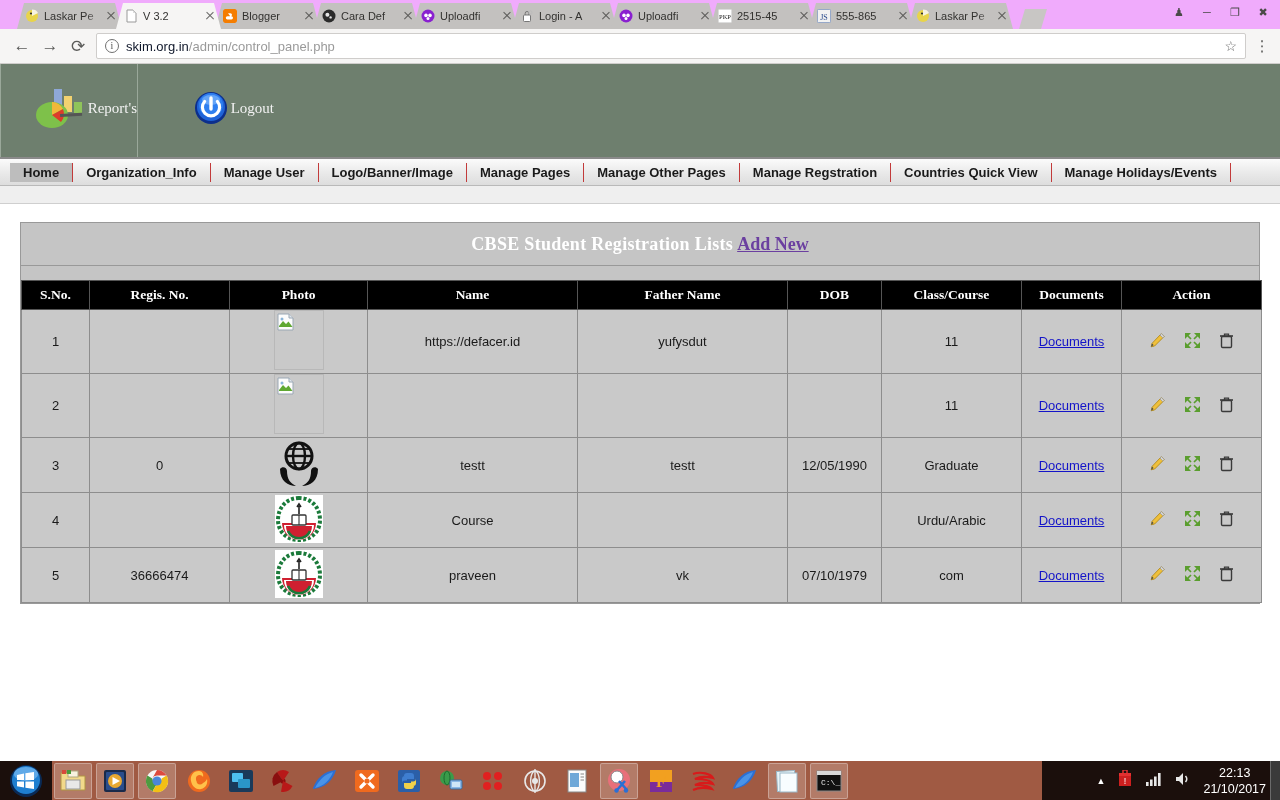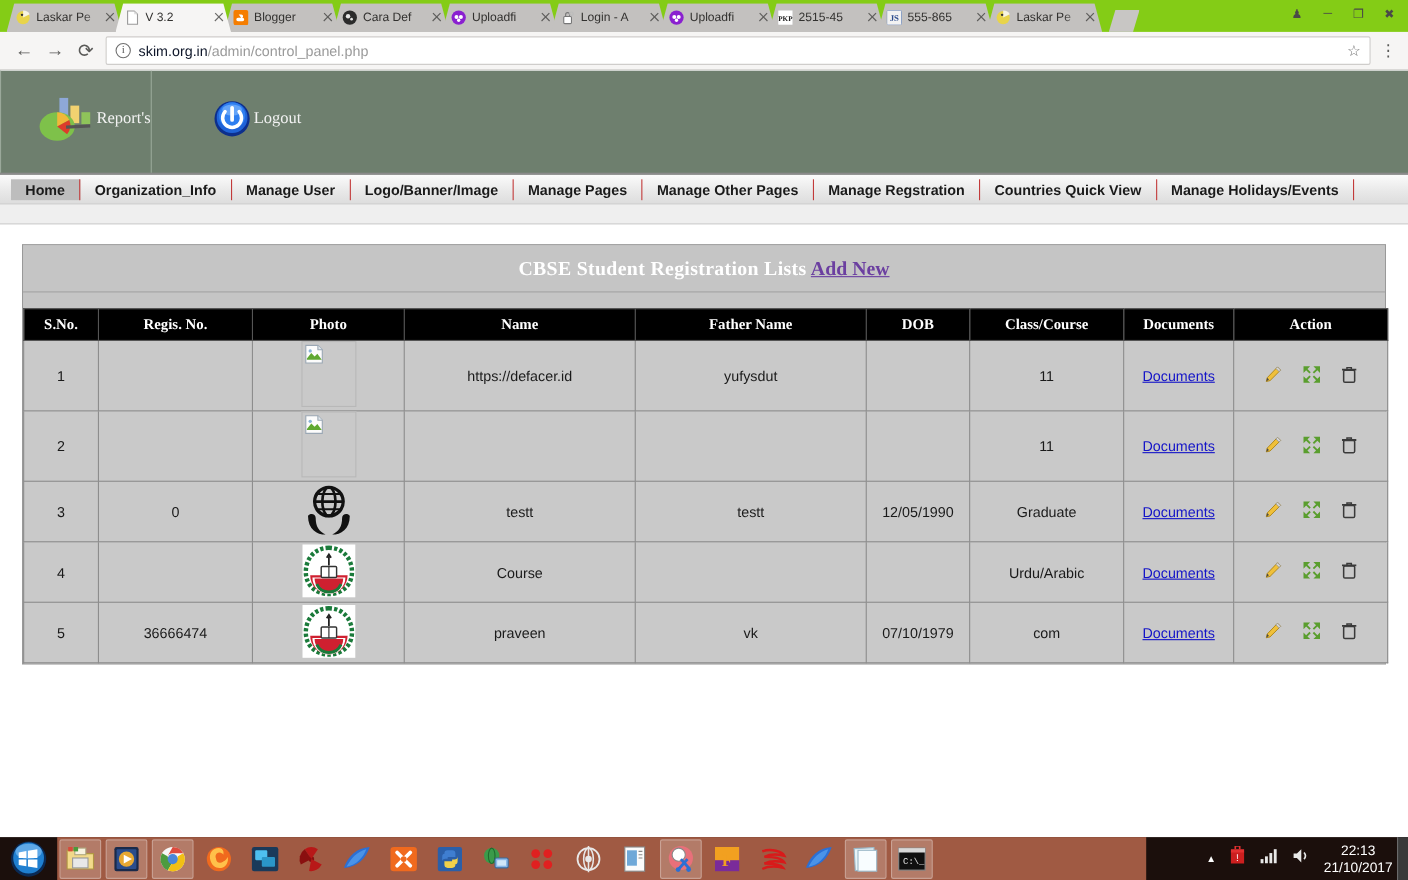--- a/index.html
+++ b/index.html
@@ -6,24 +6,24 @@
   html, body {
     width: 1280px; height: 800px;
     font-family: "Liberation Sans", sans-serif;
     overflow: hidden;
     background: #ffffff;
   }
 
   
   .browser-tabstrip {
     height: 29px;
-    background: #84cc16;
+    background: #f0abfc;
     display: flex;
     align-items: flex-end;
-    padding-left: 6px;
+    padding-left: 17px;
     position: relative;
   }
   .tab {
     height: 26px;
     width: 105px;
     background: #c3c1bf;
     display: flex;
     align-items: center;
     padding: 0 4px 0 8px;
     margin-right: -6px;
@@ -40,21 +40,21 @@
     z-index: 5;
   }
   .tab-favicon {
     width: 14px; height: 14px;
     flex: none;
     margin-right: 5px;
     border-radius: 2px;
     display: flex; align-items: center; justify-content: center;
     font-size: 9px;
     color: #fff;
-    font-weight: bold;
+    font-weight: normal;
     overflow: hidden;
   }
   .tab-title {
     flex: 1;
     white-space: nowrap;
     overflow: hidden;
     font-size: 11px;
     -webkit-mask-image: linear-gradient(to right, #000 70%, transparent 100%);
     mask-image: linear-gradient(to right, #000 70%, transparent 100%);
   }

